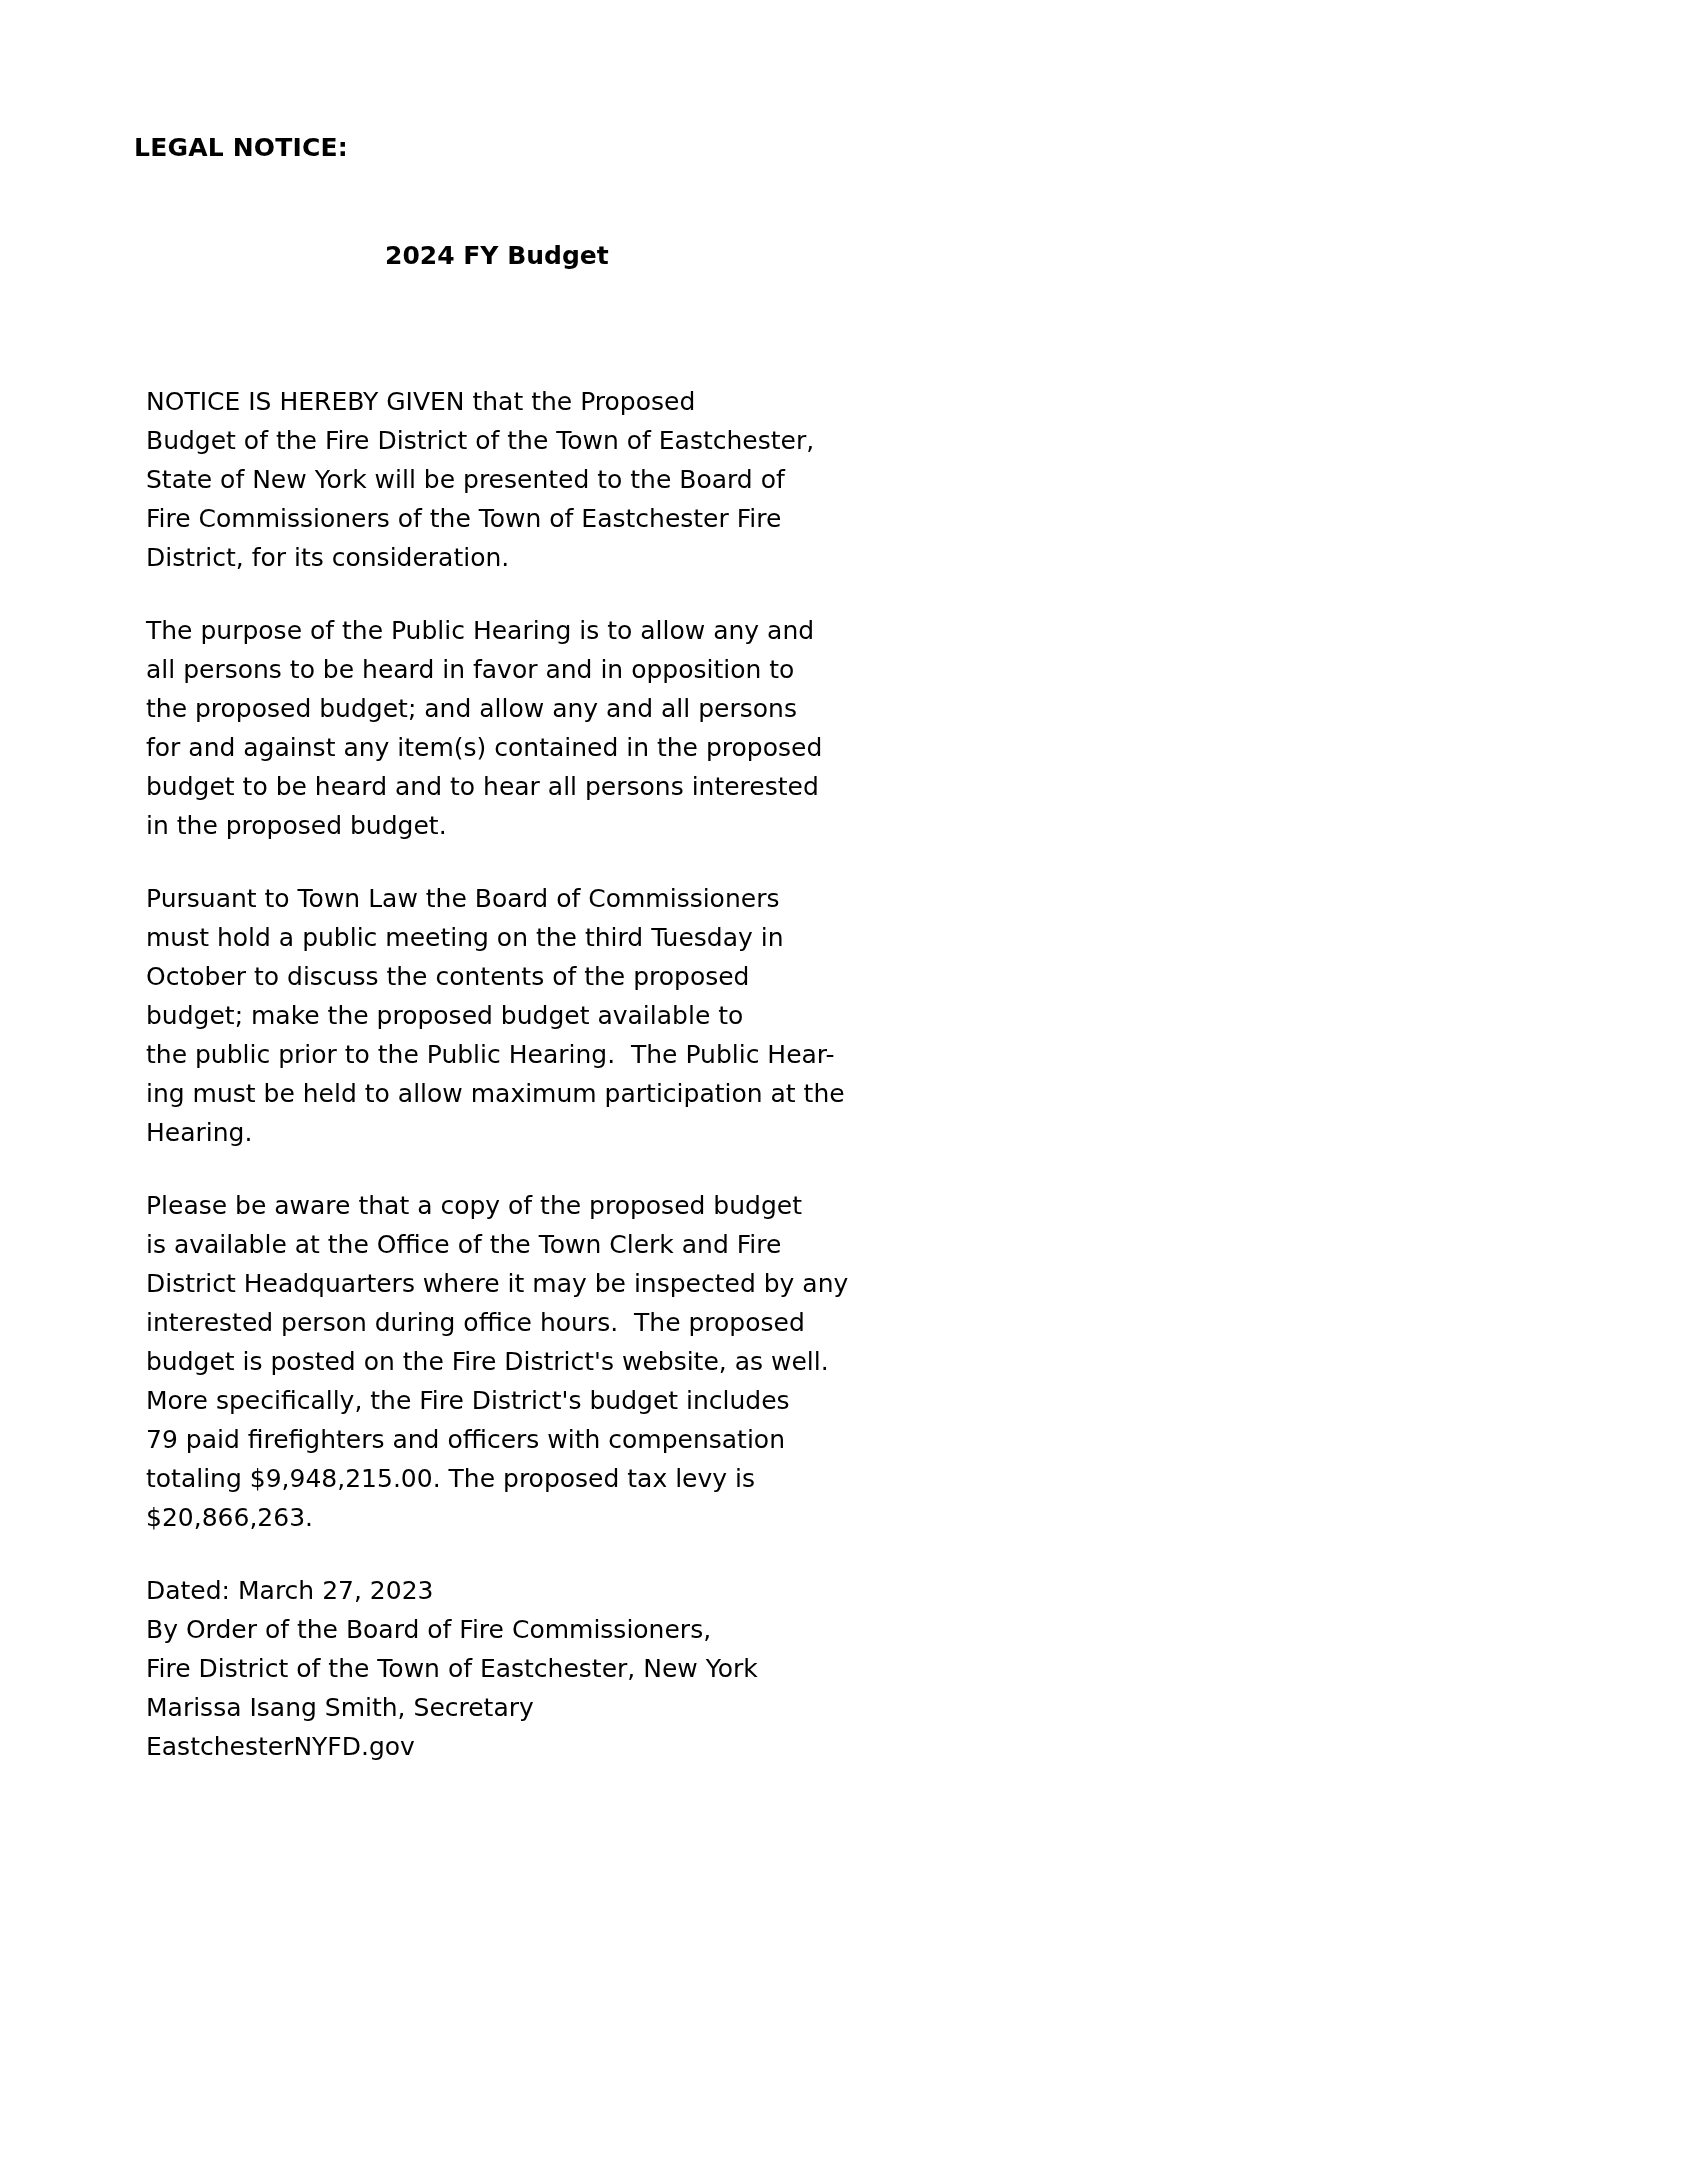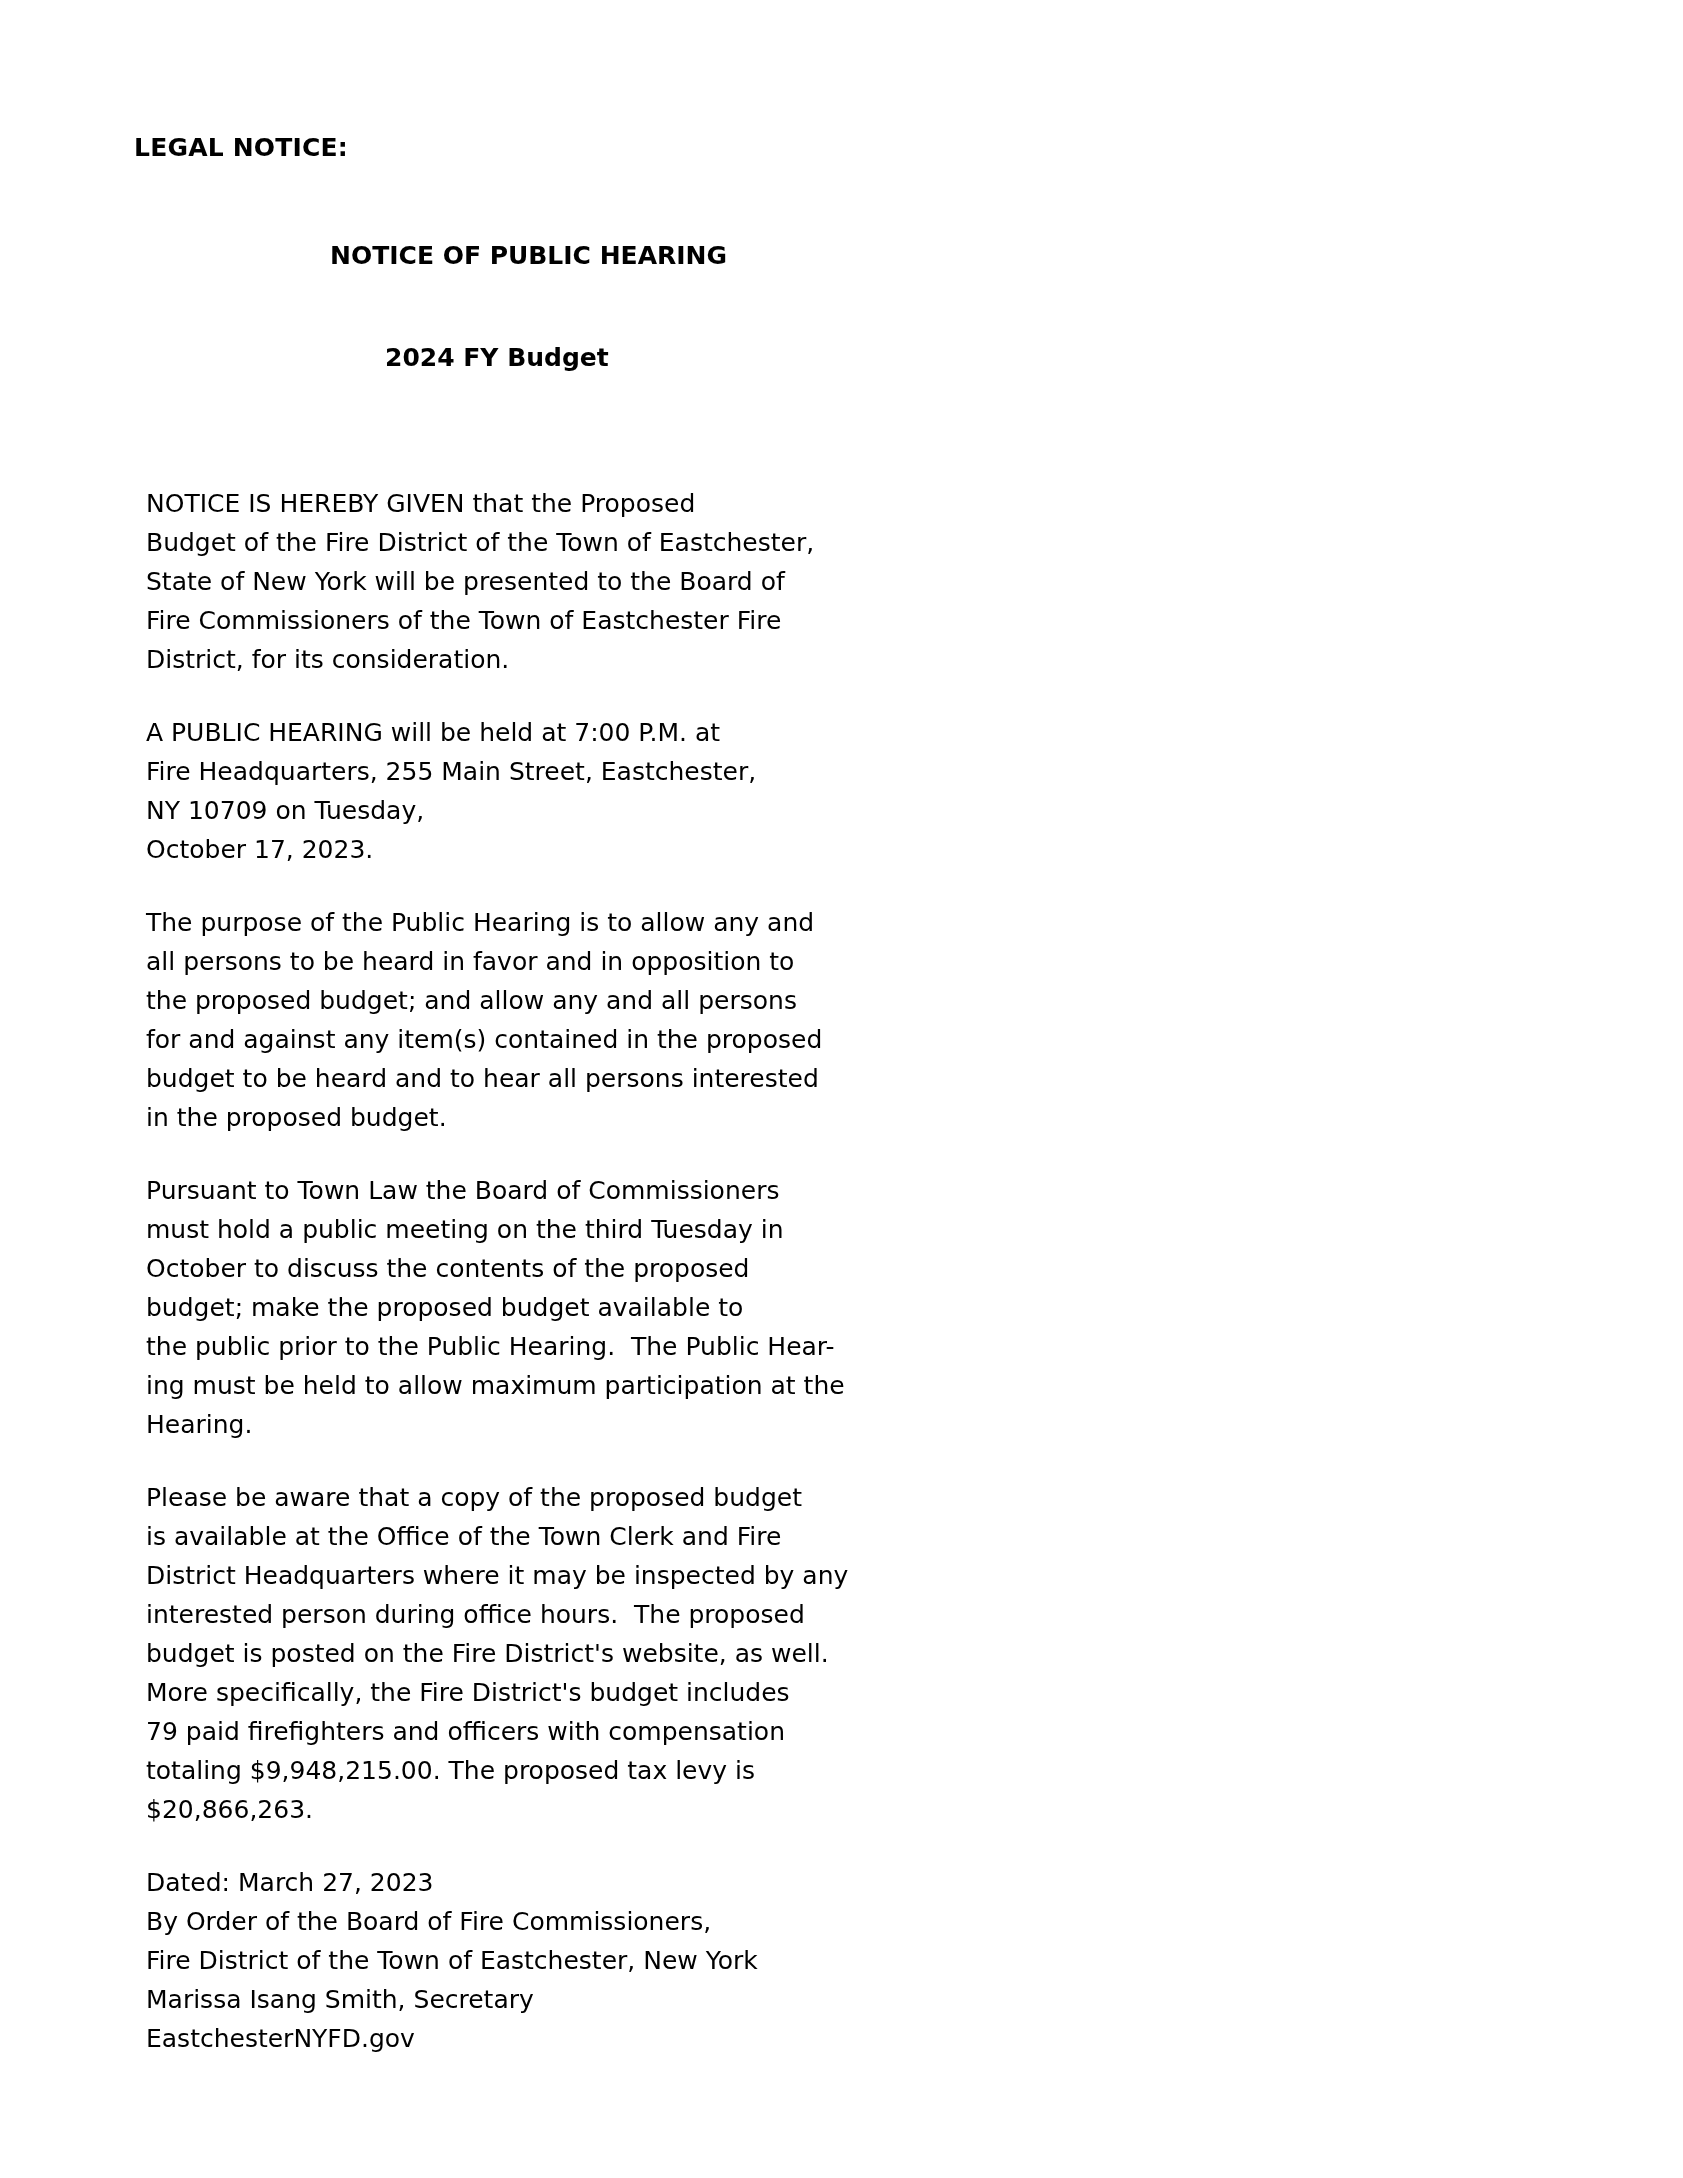--- a/index.html
+++ b/index.html
@@ -65,34 +65,29 @@
 </head>
 <body>
 
 <div class="page">
 
   <div class="notice">
 
     <div class="legal-label">LEGAL NOTICE:</div>
 
     <div class="heading-block">
-      <span class="heading-line-1">NOTICE OF PUBLIC HEARING</span>
       <span class="heading-line-2">2024 FY Budget</span>
     </div>
 
     <p class="para block-1">NOTICE IS HEREBY GIVEN that the Proposed
 Budget of the Fire District of the Town of Eastchester,
 State of New York will be presented to the Board of
 Fire Commissioners of the Town of Eastchester Fire
 District, for its consideration.</p>
 
-    <p class="para block-n">A PUBLIC HEARING will be held at 7:00 P.M. at
-Fire Headquarters, 255 Main Street, Eastchester,
-NY 10709 on Tuesday,
-October 17, 2023.</p>
 
     <p class="para block-n">The purpose of the Public Hearing is to allow any and
 all persons to be heard in favor and in opposition to
 the proposed budget; and allow any and all persons
 for and against any item(s) contained in the proposed
 budget to be heard and to hear all persons interested
 in the proposed budget.</p>
 
     <p class="para block-n">Pursuant to Town Law the Board of Commissioners
 must hold a public meeting on the third Tuesday in

